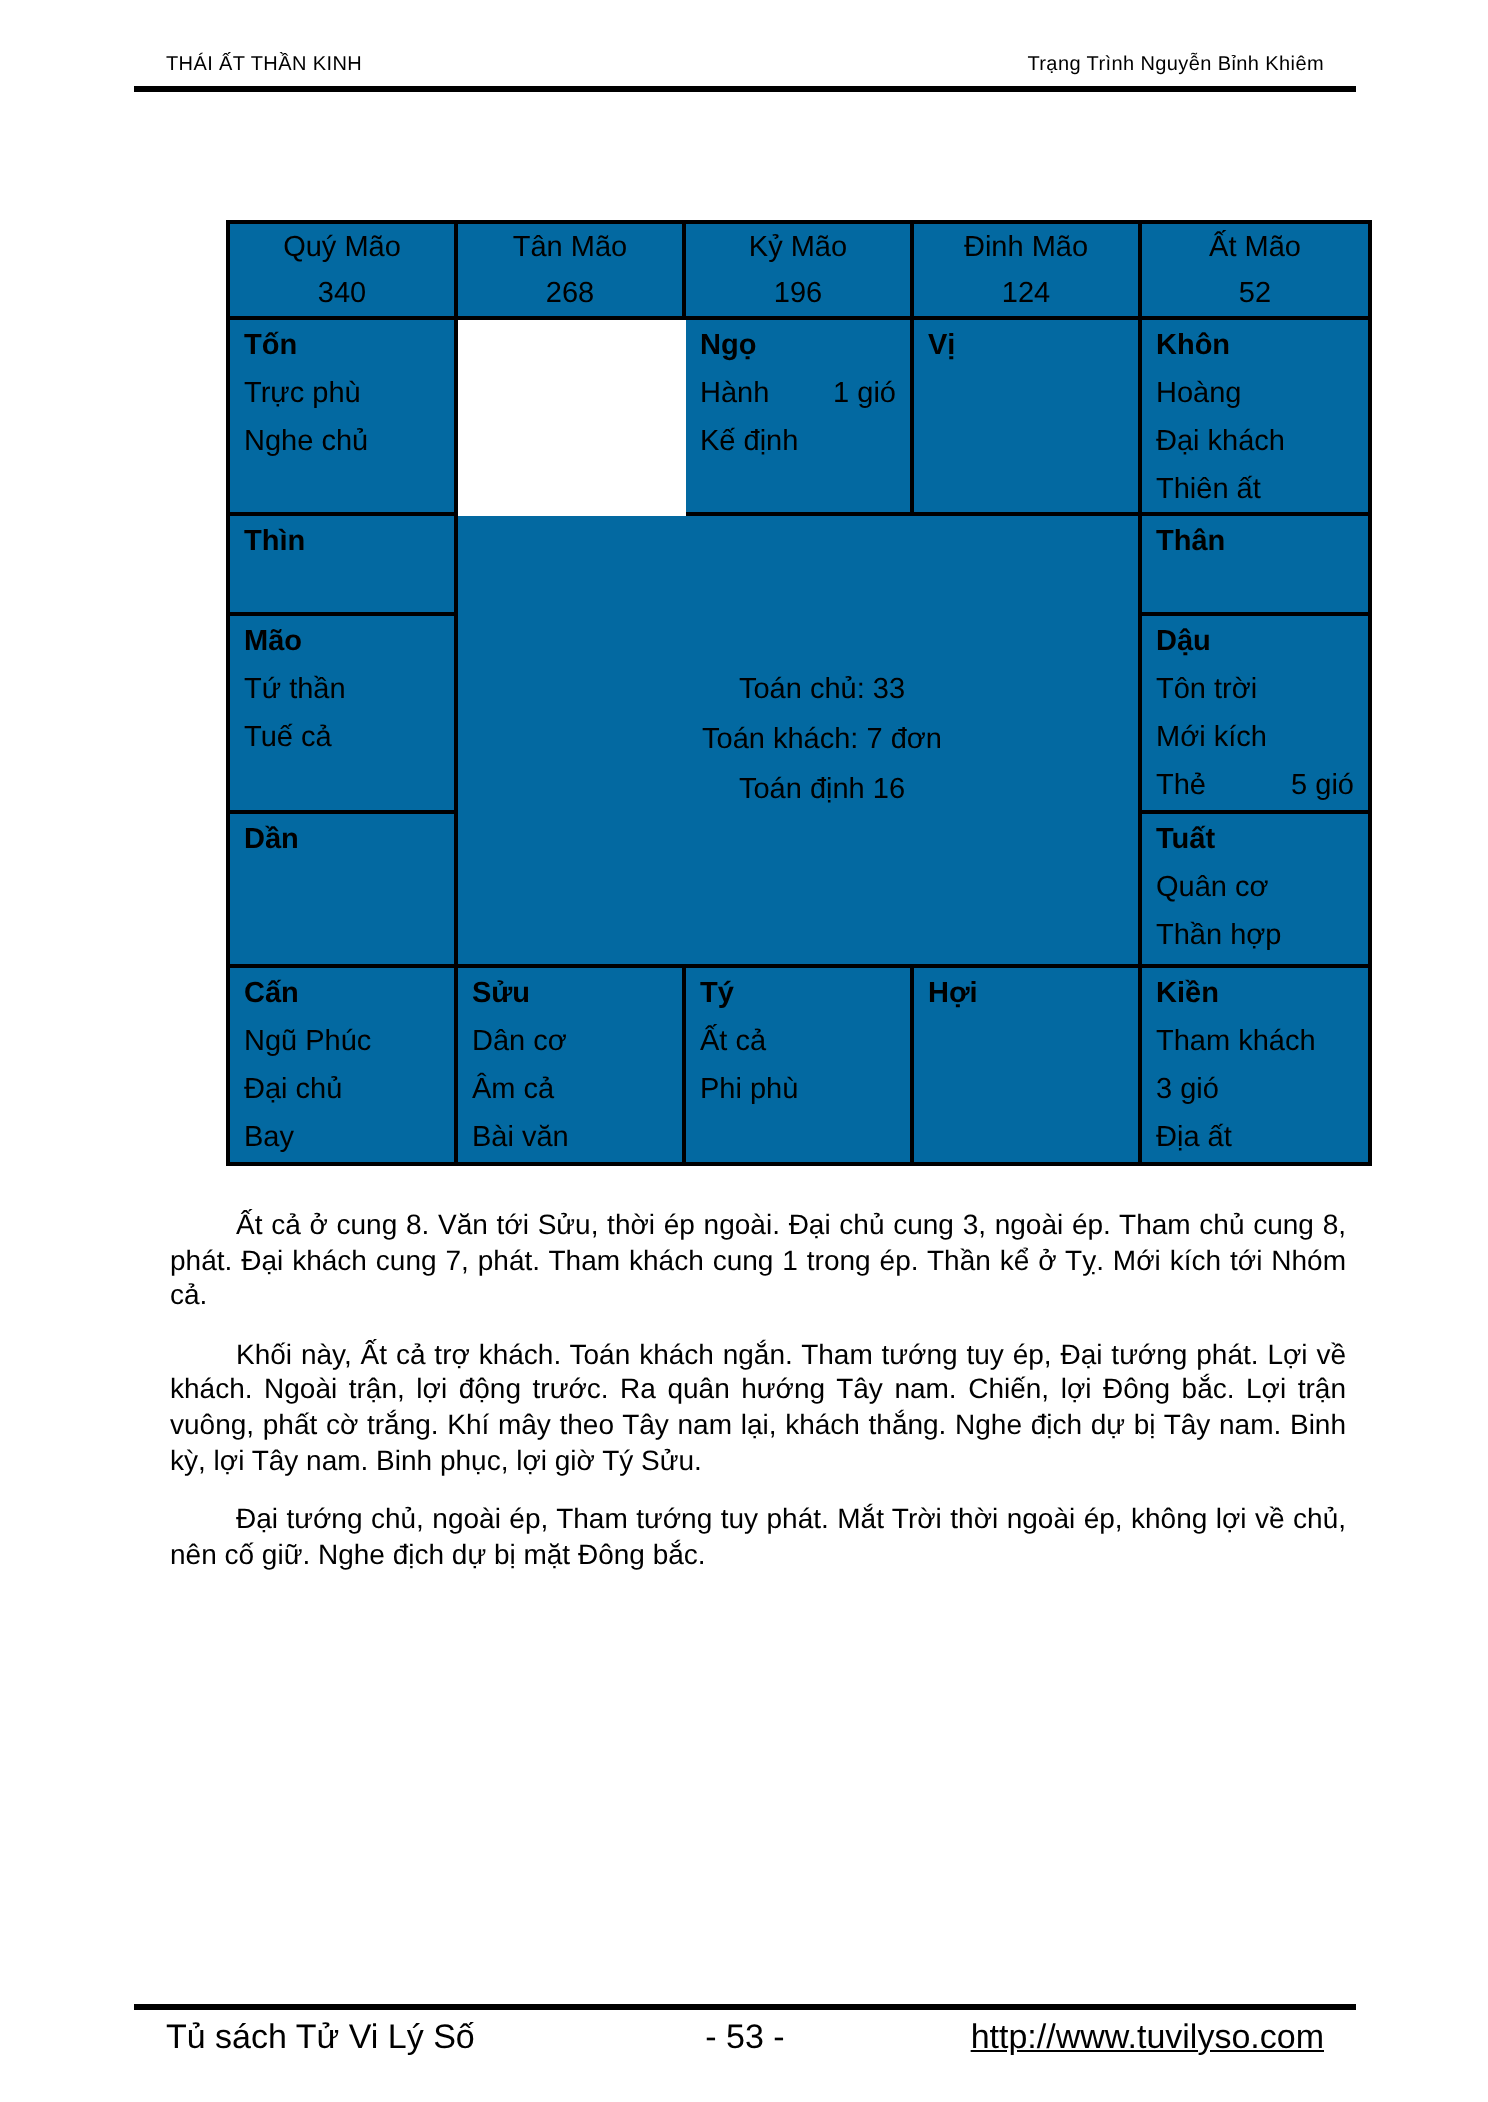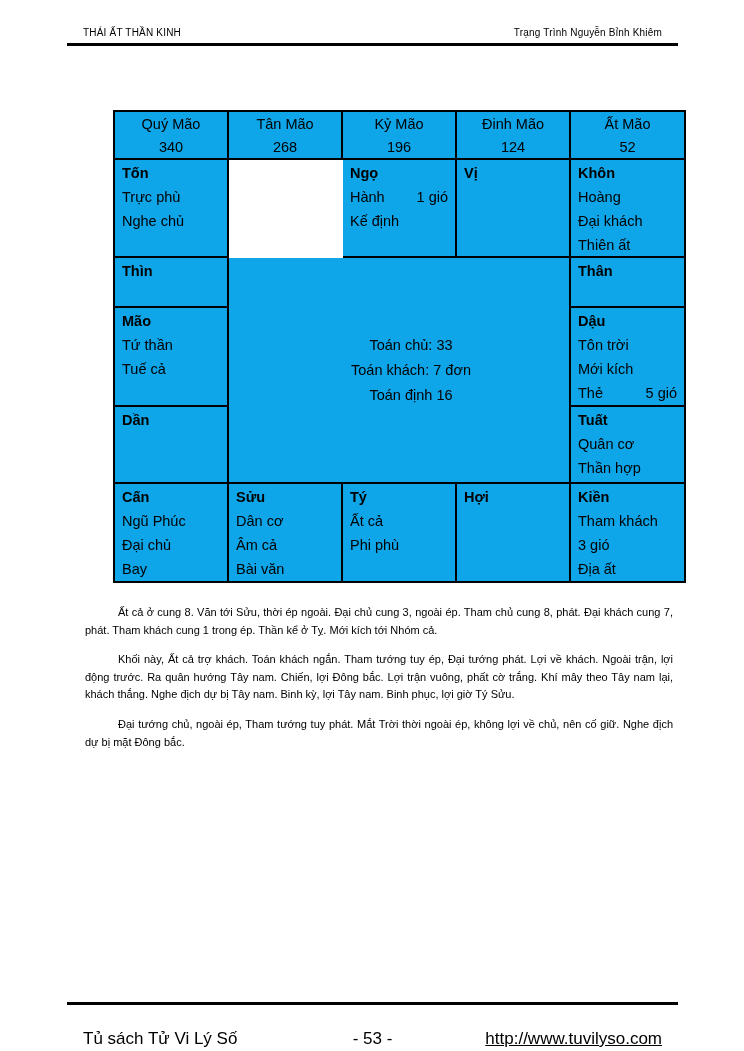--- a/index.html
+++ b/index.html
@@ -23,47 +23,47 @@
   .chart {
     position:absolute; left:113px; top:110px;
     display:grid;
     grid-template-columns:114px 114px 114px 114px 113px;
     grid-template-rows:48px 98px 50px 99px 77px 97px;
     border:2px solid #000; background:#fff;
   }
   .cell {
     border-right:2px solid #000; border-bottom:2px solid #000;
     font-size:14.5px; line-height:24px; padding:1px 4px 0 7px;
-    overflow:hidden; background:#0ea5e9;
+    overflow:hidden; background:#0369a1;
   }
   .cell.lc { border-right:none; }
   .cell.lr { border-bottom:none; }
   .yr { text-align:center; line-height:23px; padding:1px 2px 0 2px; }
   .t { font-weight:bold; }
   .split { display:flex; justify-content:space-between; padding-right:3px; }
   .center-cell {
     display:flex; flex-direction:column; justify-content:center; align-items:center;
     text-align:center; line-height:25px;padding-left:28px;
   }
 
   
   .content {
     position:absolute; left:85px; top:604px; width:588px;
-    font-size:11px; line-height:17.6px; text-align:justify;
+    font-size:14px; line-height:17.6px; text-align:justify;
   }
   .content p { text-indent:33px; margin-bottom:12px; }
 
   
   .footer {
     position:absolute; left:67px; top:1002px; width:611px;
     border-top:3px solid #000; padding:4px 16px 0 16px;
     display:grid; grid-template-columns:1fr auto 1fr; align-items:baseline;
     font-size:17px;
   }
-  .fc { text-align:right;margin-top:20px; }
+  .fc { text-align:right; }
   .fr { text-align:right; }
   .link { text-decoration:underline; cursor:pointer; }
 </style>
 </head>
 <body>
 
 <div class="page">
 
   <div class="header">
     <span>THÁI ẤT THẦN KINH</span>

